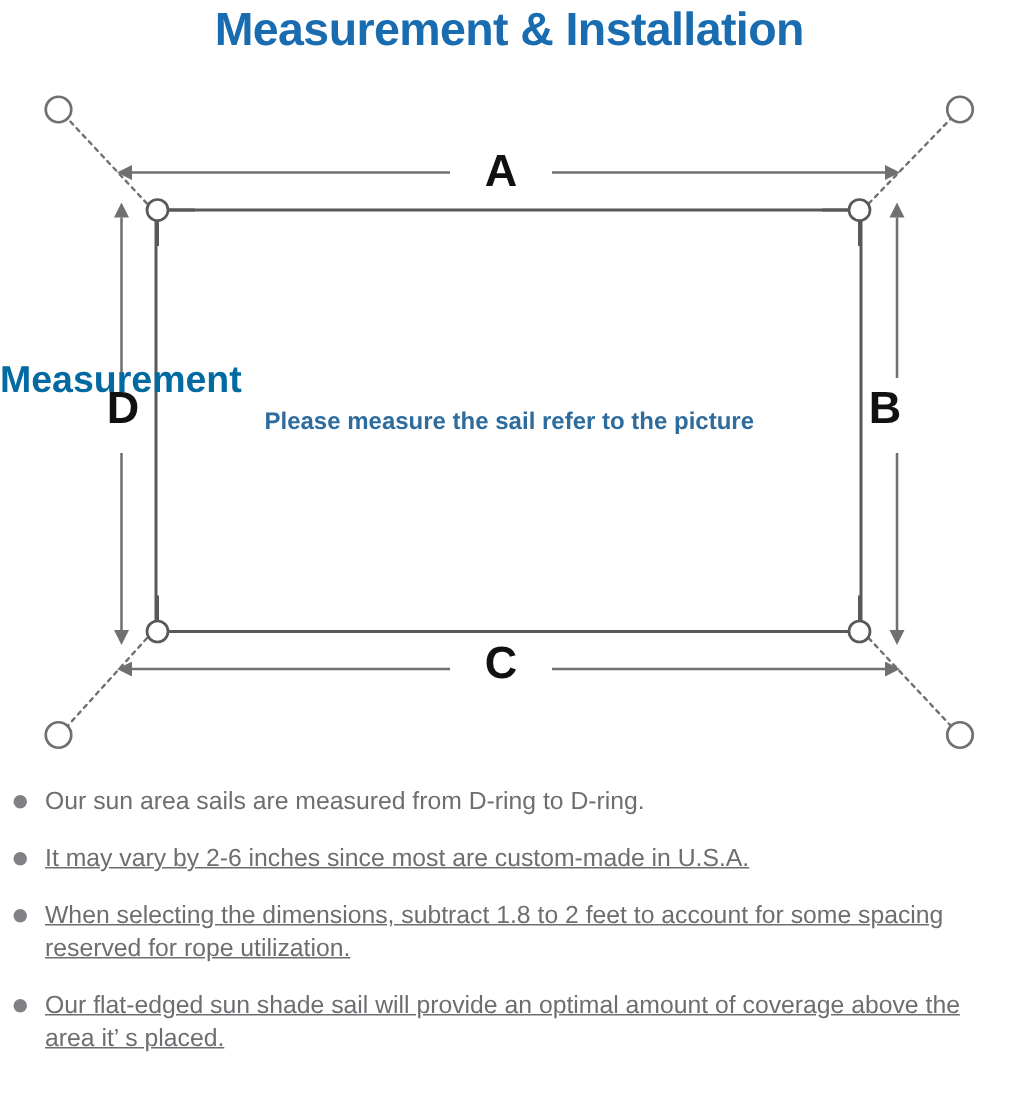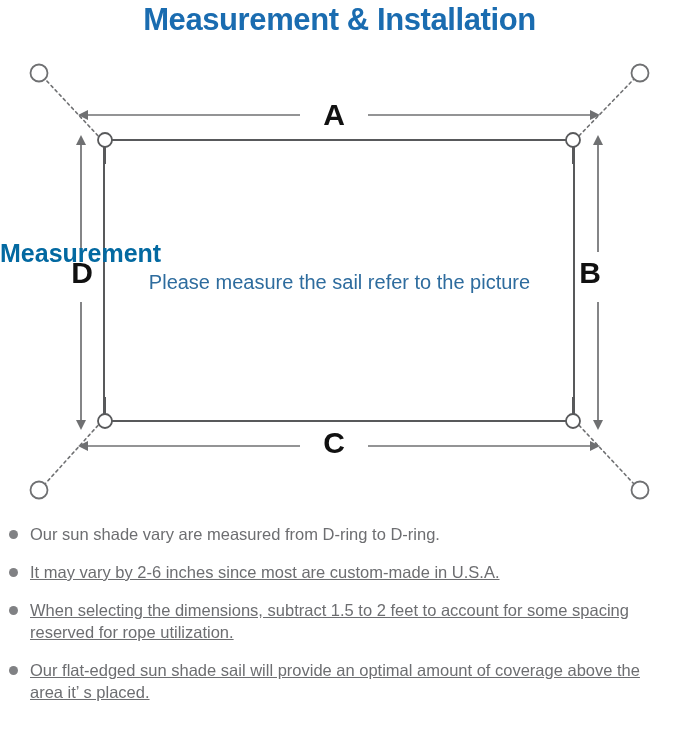--- a/index.html
+++ b/index.html
@@ -68,22 +68,22 @@
     font-weight: bold;
     color: #0369a1;
     line-height: 30px;
   }
   .center-sub {
     position: absolute;
     left: 0;
     top: 228px;
     width: 679px;
     text-align: center;
-    font-size: 20px;
-    font-weight: normal;
+    font-size: 16px;
+    font-weight: bold;
     color: #2e6c9e;
     line-height: 20px;
   }
   
   .notes {
     position: absolute;
     left: 0;
     top: 523px;
     width: 679px;
   }
@@ -186,29 +186,29 @@
     <div class="dim-label lbl-c">C</div>
     <div class="dim-label lbl-d">D</div>
 
     <div class="center-title">Measurement</div>
     <div class="center-sub">Please measure the sail refer to the picture</div>
   </div>
 
   <div class="notes">
     <div class="note">
       <span class="bullet"></span>
-      <span class="txt">Our sun shade vary are measured from D-ring to D-ring.</span>
+      <span class="txt">Our sun area sails are measured from D-ring to D-ring.</span>
     </div>
     <div class="note">
       <span class="bullet"></span>
       <span class="txt">It may vary by 2-6 inches since most are custom-made in U.S.A.</span>
     </div>
     <div class="note">
       <span class="bullet"></span>
-      <span class="txt">When selecting the dimensions, subtract 1.5 to 2 feet to account for some spacing reserved for rope utilization.</span>
+      <span class="txt">When selecting the dimensions, subtract 1.8 to 2 feet to account for some spacing reserved for rope utilization.</span>
     </div>
     <div class="note">
       <span class="bullet"></span>
       <span class="txt">Our flat-edged sun shade sail will provide an optimal amount of coverage above the area it’ s placed.</span>
     </div>
   </div>
 
 </div>
 
 </body></html>

